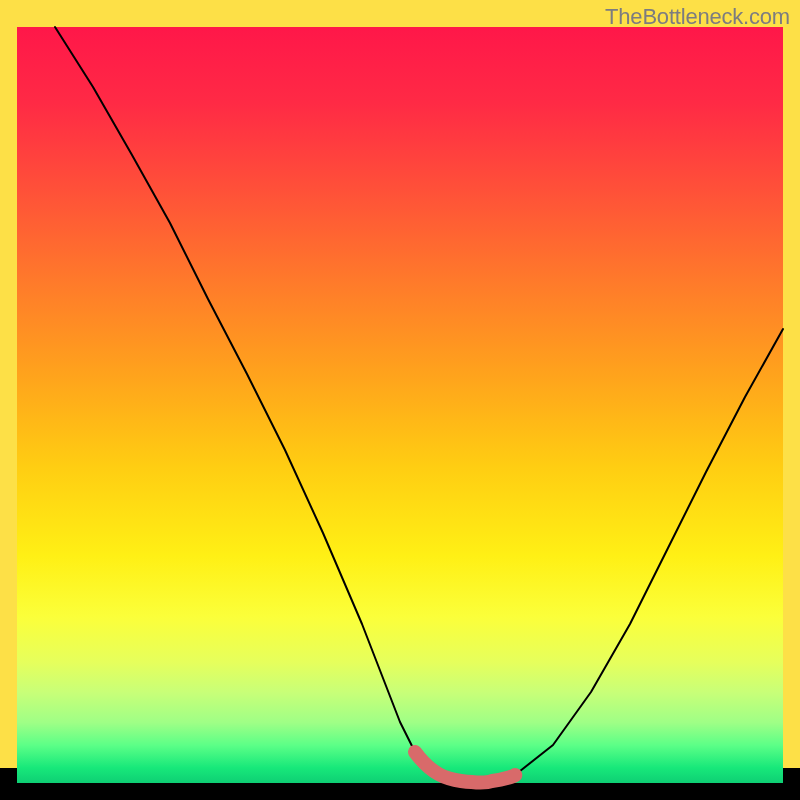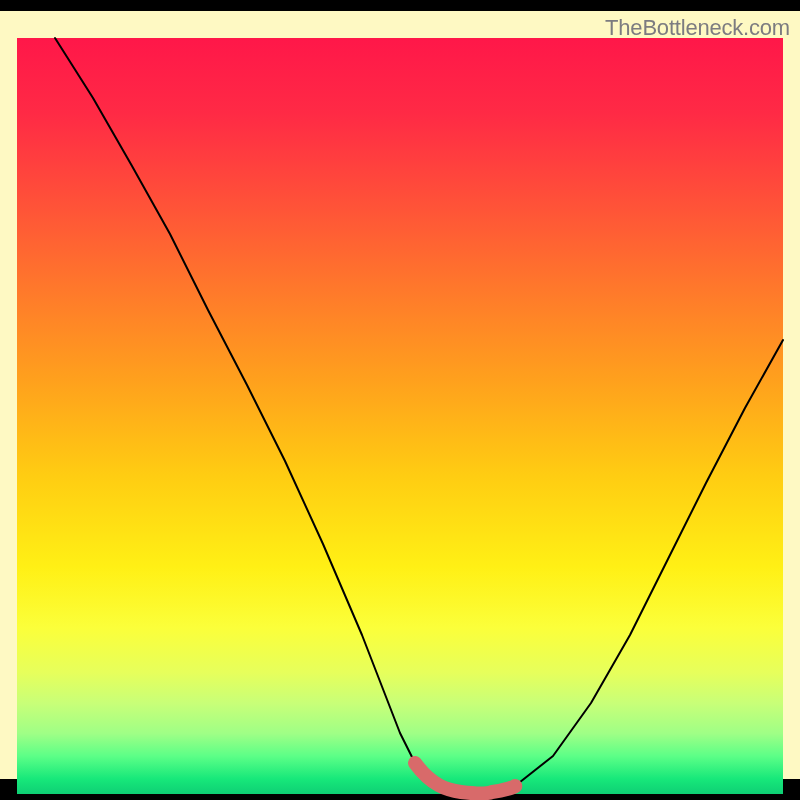--- a/index.html
+++ b/index.html
@@ -8,22 +8,21 @@
     width: 800px;
     height: 800px;
     background: #000;
     font-family: Arial, Helvetica, sans-serif;
     overflow: hidden;
   }
   .frame {
     position: relative;
     width: 800px;
     height: 768px;
-    background: #fef9c3;
-    margin-top: 11px;
+    background: #fde047;
   }
   .plot-area {
     position: absolute;
     left: 17px;
     top: 27px;
     width: 766px;
     height: 756px;
     
     background: linear-gradient(
       to bottom,

